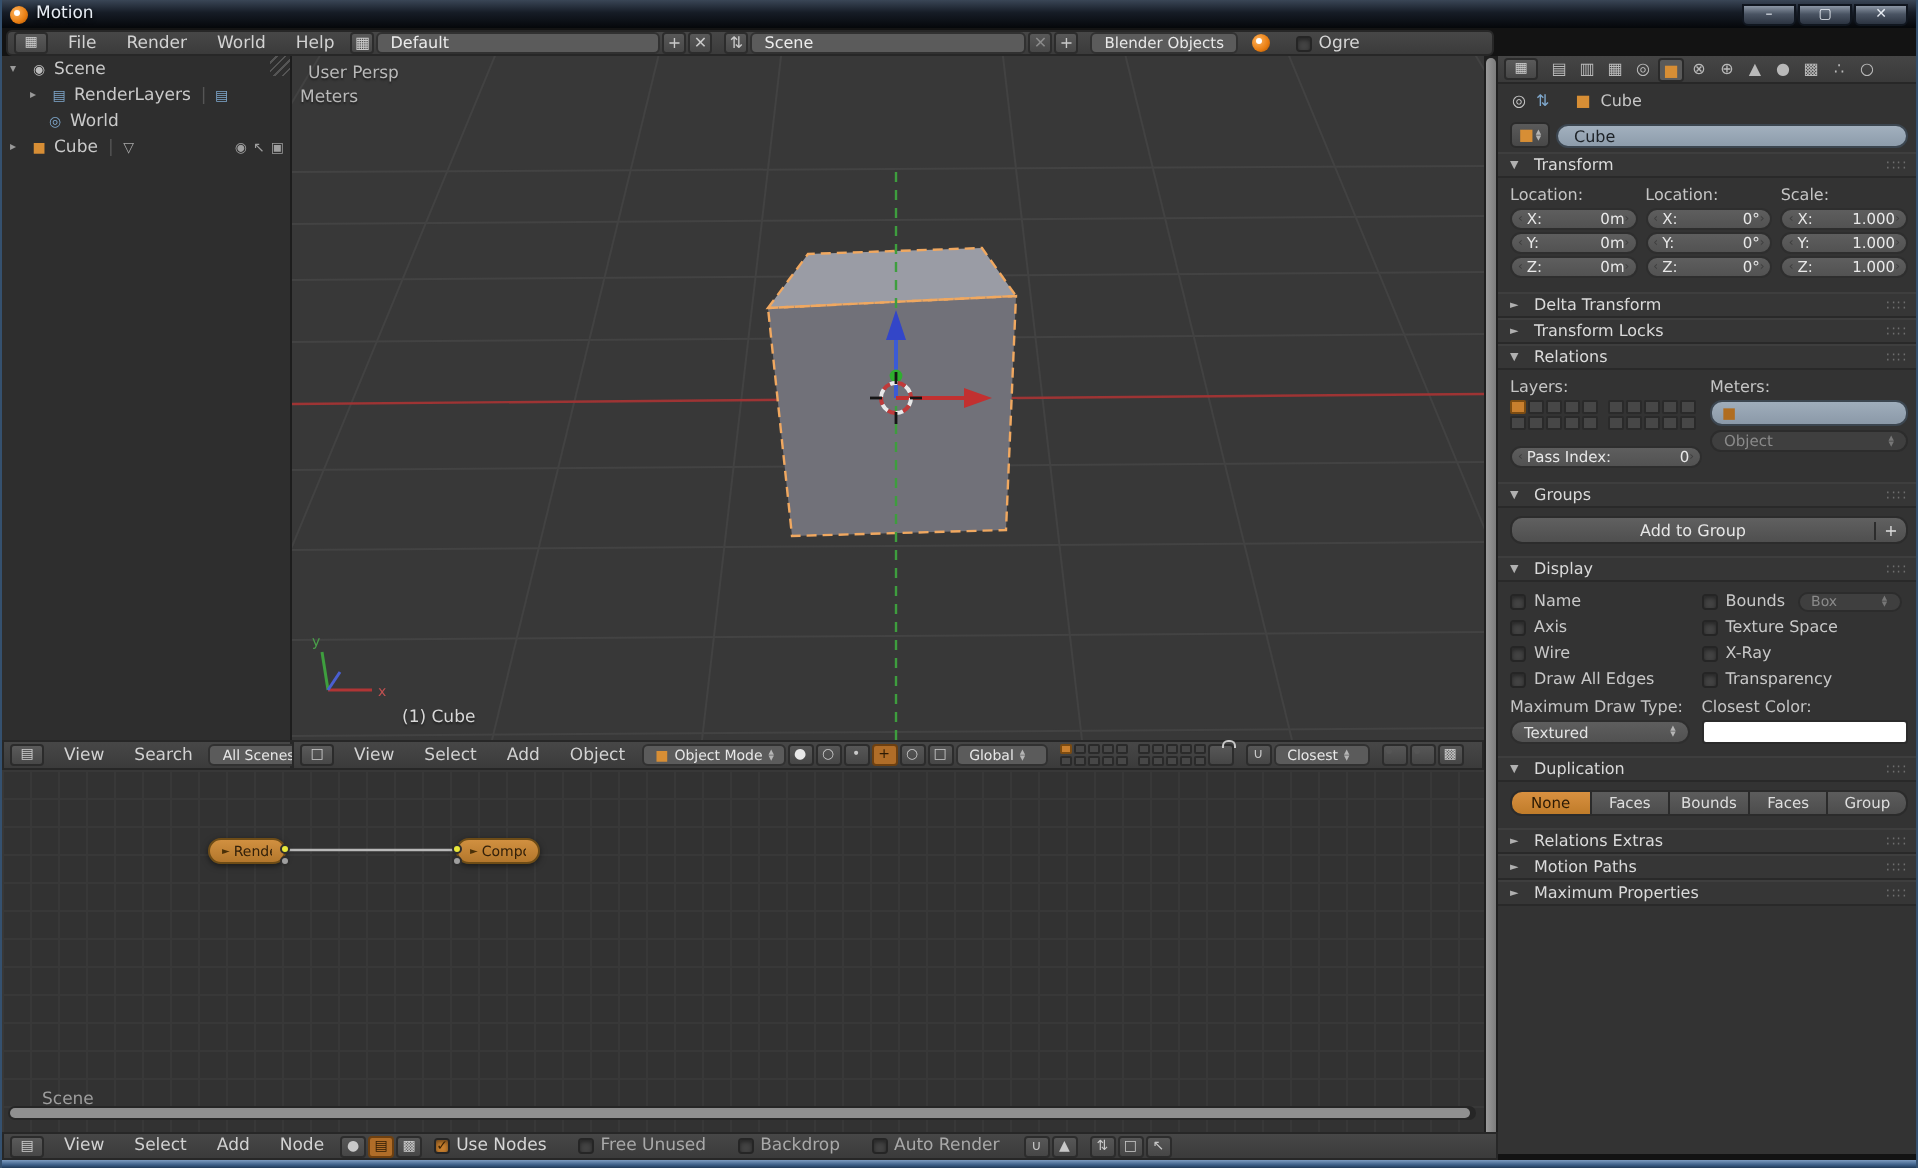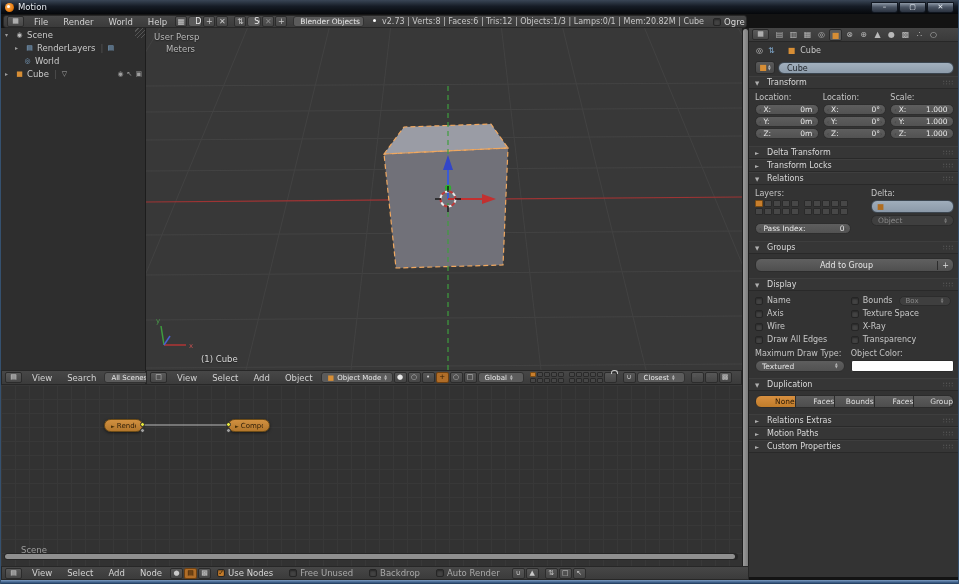--- a/index.html
+++ b/index.html
@@ -84,30 +84,30 @@
   .ddwide{flex:1;height:12px;background:linear-gradient(#5e5e5e,#515151);border:1px solid #2e2e2e;border-radius:6px;
     display:flex;align-items:center;padding:0 6px;color:#e4e4e4;font-size:7.5px}
   .ddwide .ud{margin-left:auto}
   .ddgrey{background:#3f3f3f;color:#8a8a8a;border:1px solid #2c2c2c}
   .layerblocks{display:flex;gap:5px}
   .lgrid{display:grid;grid-template-columns:repeat(5,8px);grid-auto-rows:7px;gap:1px}
   .lcell{background:#474747;border:1px solid #2a2a2a;border-radius:1px}
   .lcell.on{background:#c87f2e;border-color:#7c4c12}
   .parentfield{height:13px;background:linear-gradient(#9fadbb,#8b99a8);border:1px solid #3c4650;border-radius:6px;
     display:flex;align-items:center;padding:0 5px;gap:3px;color:#222;font-size:7.5px}
-  .relgrid{display:grid;grid-template-columns:96px 1fr;gap:20px}
+  .relgrid{display:grid;grid-template-columns:96px 1fr;gap:4px}
   .widebtn{height:14px;background:linear-gradient(#606060,#4f4f4f);border:1px solid #2c2c2c;border-radius:6px;
     display:flex;align-items:center;color:#e6e6e6;font-size:8px}
   .widebtn .lbl{flex:1;text-align:center}
   .widebtn .plus{width:16px;text-align:center;border-left:1px solid #2c2c2c;color:#ddd}
   .dispgrid{display:grid;grid-template-columns:1fr 1.15fr;gap:2px 6px}
   .drow{display:flex;align-items:center;gap:4px;height:11px}
   .seg{display:flex;height:13px;margin-top:3px}
   .seg>div{flex:1;background:linear-gradient(#5c5c5c,#4d4d4d);border:1px solid #2b2b2b;border-left-width:0;
-    color:#dedede;font-size:7.5px;text-align:right;line-height:12px}
+    color:#dedede;font-size:7.5px;text-align:center;line-height:12px}
   .seg>div:first-child{border-left-width:1px;border-radius:6px 0 0 6px}
   .seg>div:last-child{border-radius:0 6px 6px 0}
   .seg>div.on{background:linear-gradient(#d89040,#c07c2a);color:#2b1a05}
   
   .nodeed{position:absolute;left:0;top:385px;width:741px;height:181px;background:#323232;overflow:hidden;
     background-image:linear-gradient(#383838 1px,transparent 1px),linear-gradient(90deg,#383838 1px,transparent 1px);
     background-size:14px 14px}
   .npill{position:absolute;height:13px;border-radius:7px;background:linear-gradient(#d19040,#b3772c);
     border:1px solid #6e4c16;display:flex;align-items:center;gap:2px;padding:0 6px;
     font-size:7px;color:#32200a;box-shadow:0 1px 3px rgba(0,0,0,.5)}
@@ -153,21 +153,20 @@
     <span class="sep"></span>
     <span class="sqbtn">⇅</span>
     <span class="tfield" style="width:138px">Scene</span>
     <span class="sqbtn" style="color:#8b8b8b">✕</span>
     <span class="sqbtn">+</span>
     <span class="sep"></span>
     <span class="dd" style="width:74px">
       <span style="font-size:7.5px">Blender Objects</span>
     </span>
     <span class="blogo" style="margin-left:6px"></span>
-    <span class="stats">v2.73 | Verts:8 | Faces:6 | Tris:12 | Objects:1/3 | Lamps:0/1 | Mem:20.82M | Cube</span>
     <span class="cbrow" style="margin-left:8px">
       <span class="cb"></span>
       <span>Ogre</span>
     </span>
   </div>
 
   <div class="outliner">
     <div class="corner"></div>
     <div class="orow">
       <span class="disclosure">▾</span>
@@ -264,21 +263,21 @@
 
       <g>
         <line x1="18" y1="317" x2="40" y2="317" stroke="#b03535" stroke-width="1.5"></line>
         <line x1="18" y1="317" x2="15" y2="298" stroke="#3e9e3e" stroke-width="1.5"></line>
         <line x1="18" y1="317" x2="24" y2="308" stroke="#4a5fd0" stroke-width="1.5"></line>
         <text x="43" y="320" font-size="7" fill="#c05050">x</text>
         <text x="10" y="295" font-size="7" fill="#4aa04a">y</text>
       </g>
     </svg>
     <div class="vtext" style="left:8px;top:4px">User Persp</div>
-    <div class="vtext" style="left:20px;top:16px">Meters</div>
+    <div class="vtext" style="left:4px;top:16px">Meters</div>
     <div class="vtext" style="left:55px;top:326px;color:#d8d8d8">(1) Cube</div>
   </div>
 
   <div class="hbar" style="left:0;top:370px;width:145px;height:15px;border-radius:0">
     <span class="etype">▤</span>
     <span class="menu">View</span>
     <span class="menu">Search</span>
     <span class="dd" style="width:58px">
       <span style="font-size:7px">All Scenes</span>
       <span class="ud">
@@ -518,21 +517,21 @@
             </span>
           </div>
           <div class="num" style="margin-top:8px">
             <span class="na">‹</span>
             <span class="nl">Pass Index:</span>
             <span>0</span>
             <span class="na">›</span>
           </div>
         </div>
         <div>
-          <div class="collabel">Delta:</div>
+          <div class="collabel">Meters:</div>
           <div class="parentfield">
             <span style="color:#b06d20">■</span>
           </div>
           <div class="ddwide ddgrey" style="margin-top:2px;height:11px">
             <span>Object</span>
             <span class="ud" style="color:#777">
                 <span>▲</span>
                 <span>▼</span>
               </span>
           </div>
@@ -604,21 +603,21 @@
           <div class="collabel">Maximum Draw Type:</div>
           <div class="ddwide" style="height:12px">
             <span>Textured</span>
             <span class="ud">
                 <span>▲</span>
                 <span>▼</span>
               </span>
           </div>
         </div>
         <div>
-          <div class="collabel">Object Color:</div>
+          <div class="collabel">Closest Color:</div>
           <div style="height:12px;background:#fff;border:1px solid #2b2b2b;border-radius:2px"></div>
         </div>
       </div>
     </div>
 
     <div class="phdr">
       <span class="arr">▼</span>
       <span>Duplication</span>
       <span class="dots">∷∷</span>
     </div>
@@ -637,21 +636,21 @@
       <span>Relations Extras</span>
       <span class="dots">∷∷</span>
     </div>
     <div class="phdr">
       <span class="arr">►</span>
       <span>Motion Paths</span>
       <span class="dots">∷∷</span>
     </div>
     <div class="phdr">
       <span class="arr">►</span>
-      <span>Custom Properties</span>
+      <span>Maximum Properties</span>
       <span class="dots">∷∷</span>
     </div>
   </div>
 
   <div class="nodeed">
     <svg width="741" height="181" style="position:absolute;left:0;top:0">
       <line x1="140" y1="40" x2="230" y2="40" stroke="#b8b8b8" stroke-width="1.2"></line>
     </svg>
     <div class="npill" style="left:103px;top:34px;width:39px">
       <span class="tri">►</span>

